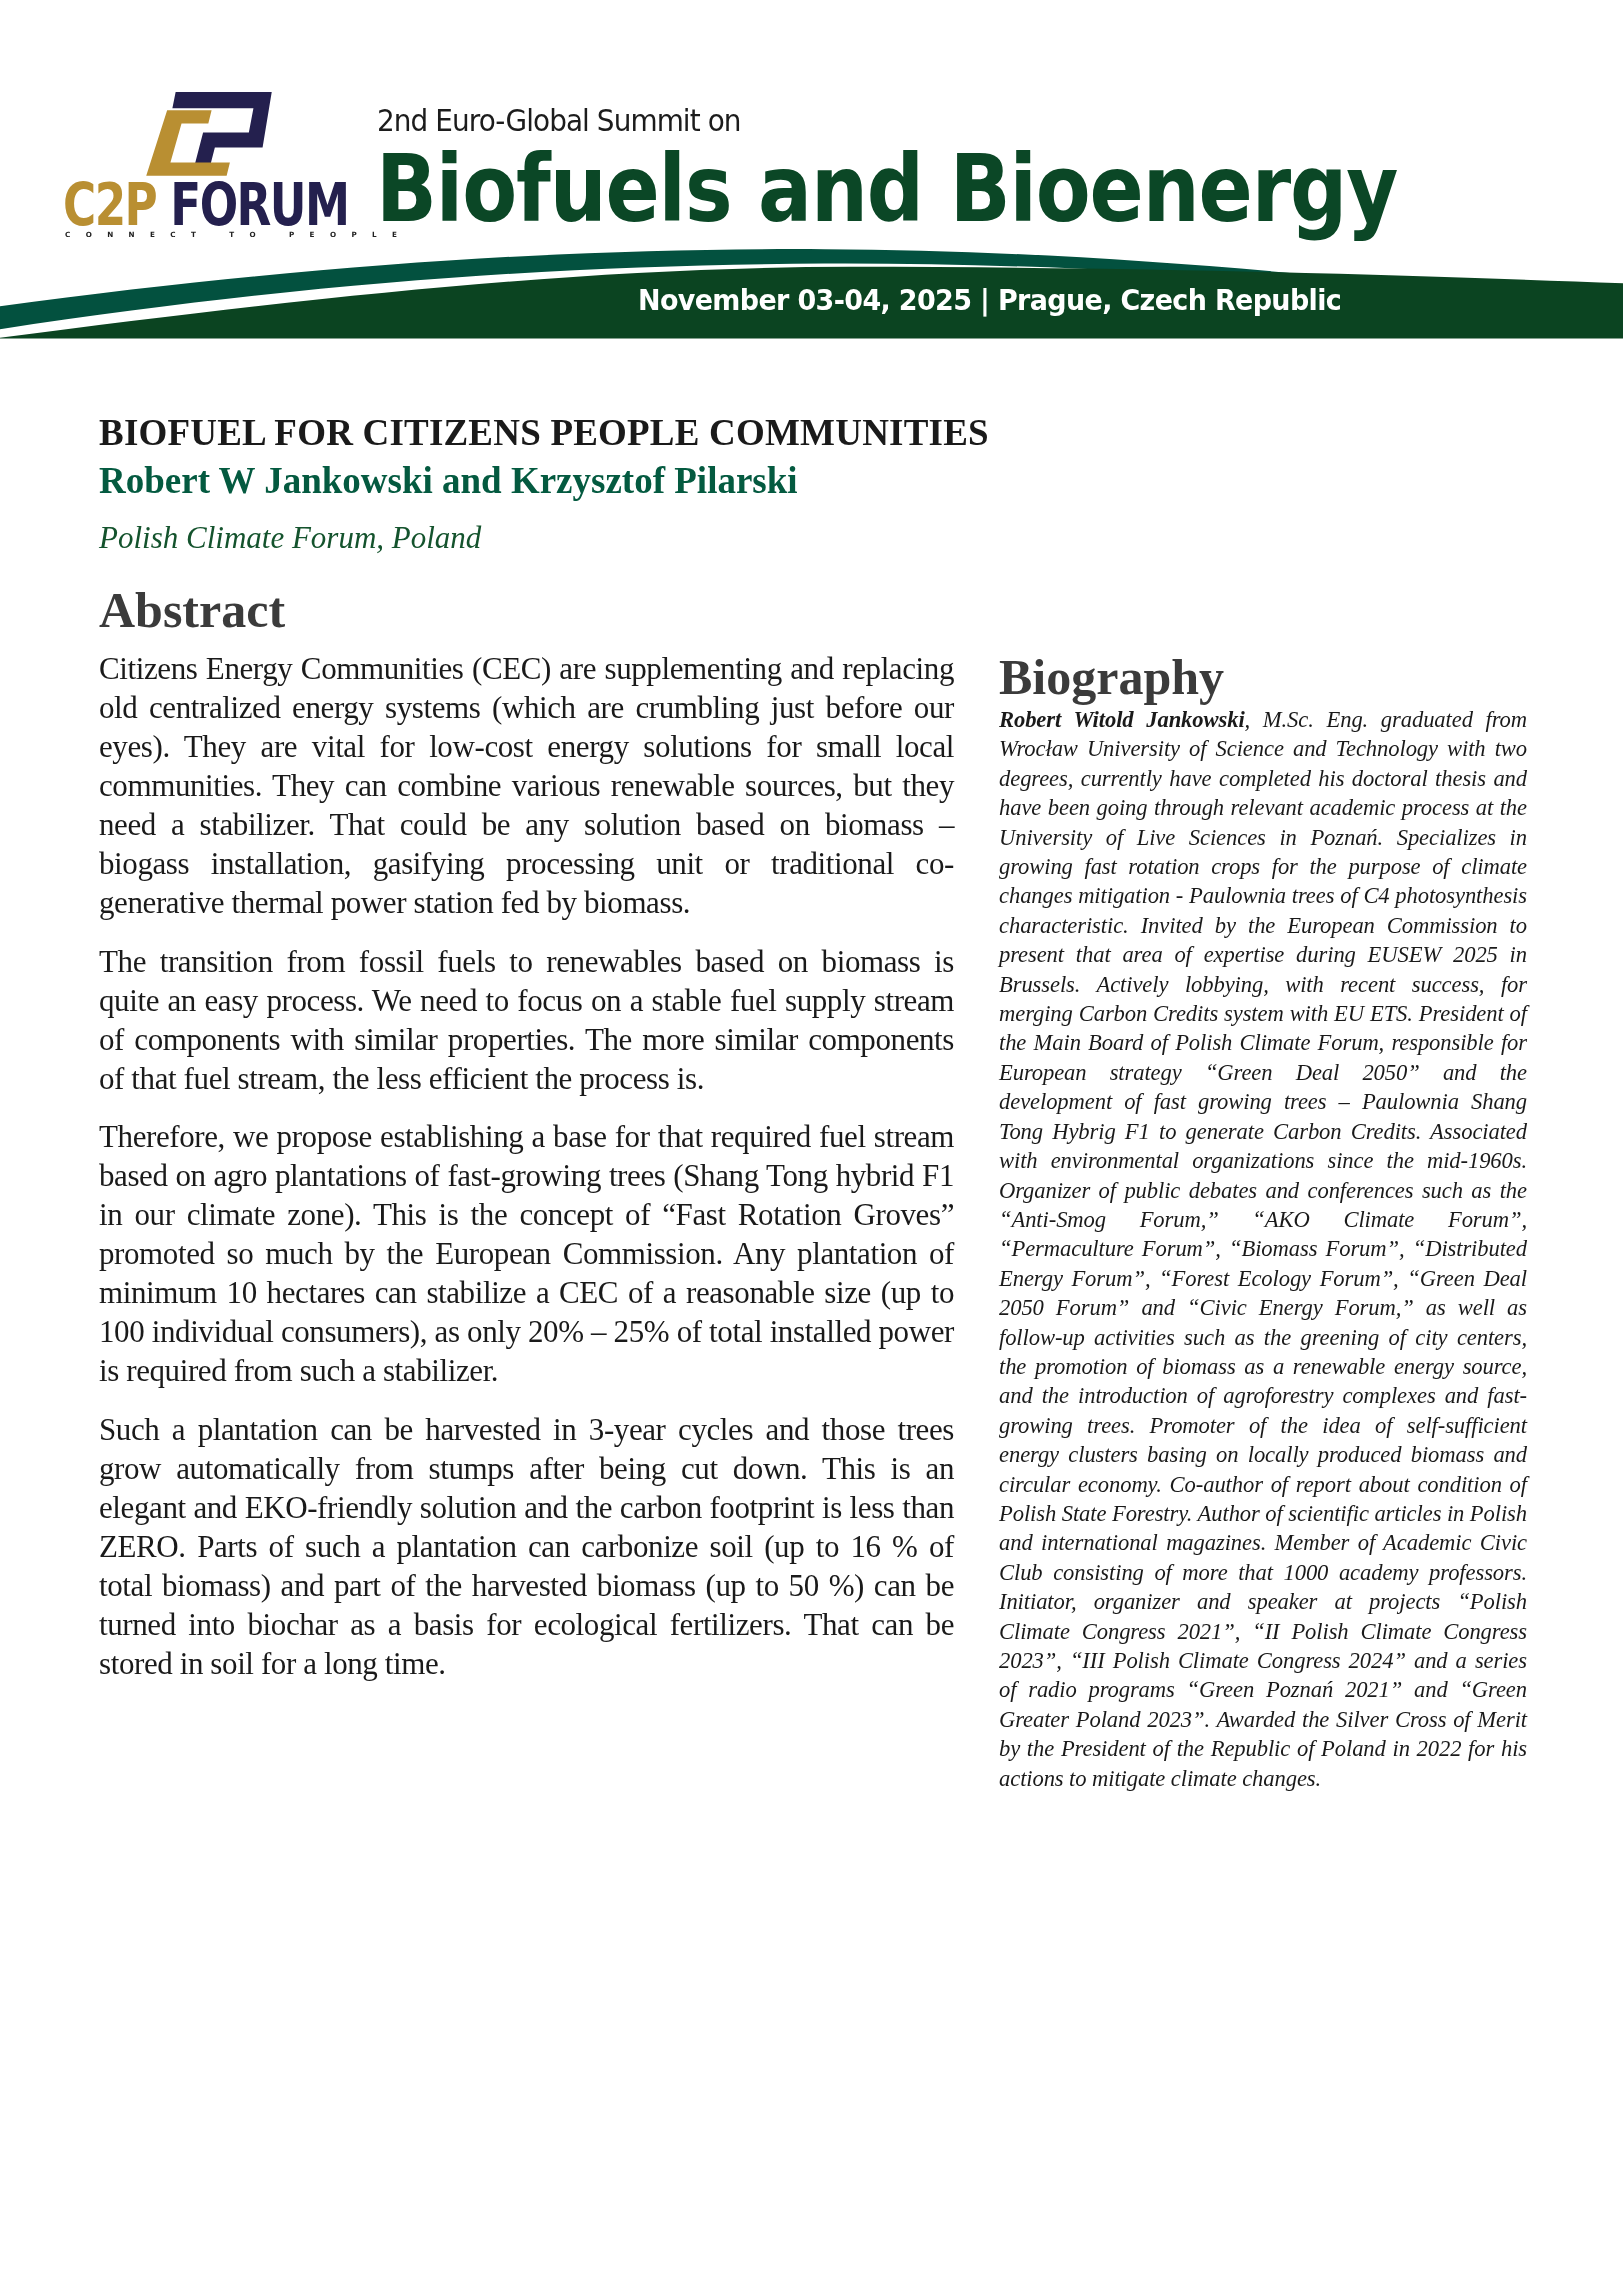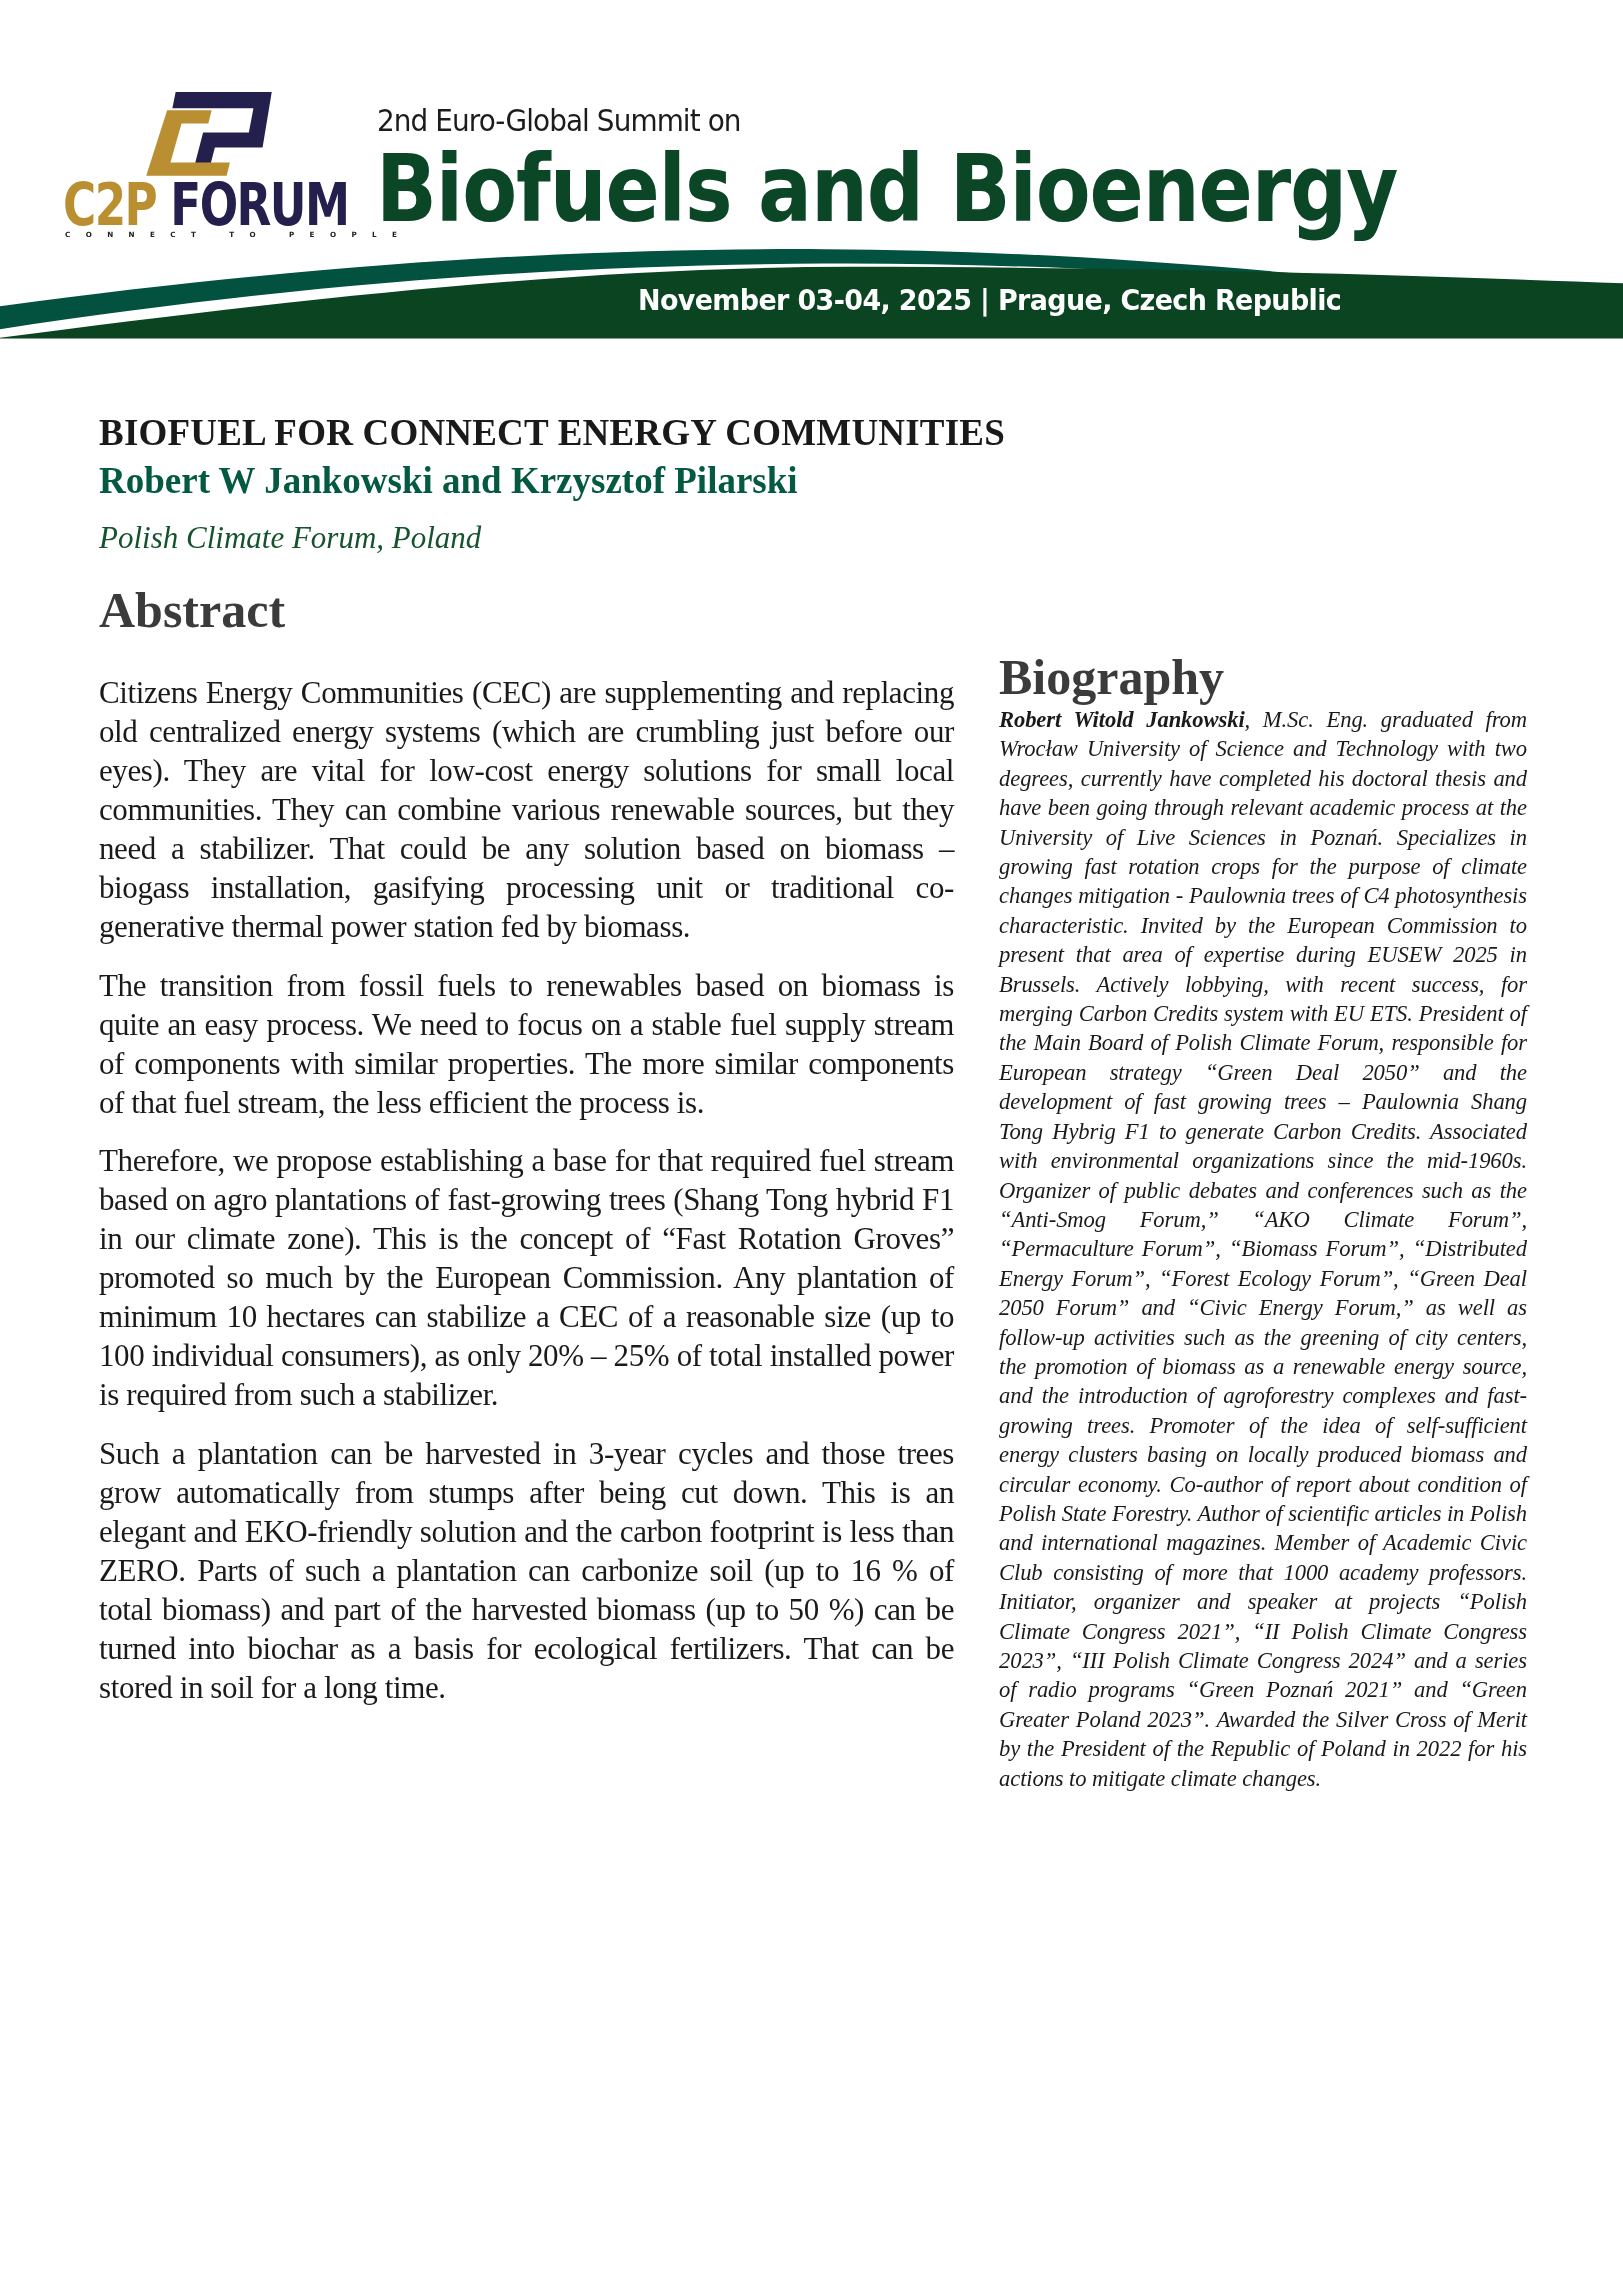--- a/index.html
+++ b/index.html
@@ -21,21 +21,21 @@
 
     
     .paper-title { left: 99px; top: 411px; font-family: "Liberation Serif", serif; font-weight: bold; font-size: 37px; color: #1a1a1a; white-space: nowrap; letter-spacing: 0.2px; }
     .paper-authors { left: 99px; top: 459px; font-family: "Liberation Serif", serif; font-weight: bold; font-size: 37px; color: #045A40; white-space: nowrap; }
     .paper-affil { left: 99px; top: 520px; font-family: "Liberation Serif", serif; font-style: italic; font-size: 31px; color: #14532d; white-space: nowrap; }
     .section-head { font-family: "Liberation Serif", serif; font-weight: bold; font-size: 50px; color: #3b3b3b; white-space: nowrap; }
     .abstract-head { left: 99px; top: 581px; }
     .bio-head { left: 999px; top: 648px; }
 
     
-    .abstract-body { left: 99px; top: 649px; width: 855px; margin-top: 24px; }
+    .abstract-body { left: 99px; top: 649px; width: 855px; }
     .abstract-body p { margin: 0 0 19.6px 0; font-family: "Liberation Serif", serif; font-size: 31px; line-height: 39px; color: #1a1a1a; text-align: justify; letter-spacing: -0.4px; }
 
     
     .bio-body { left: 999px; top: 705px; width: 528px; }
     .bio-body p { margin: 0; font-family: "Liberation Serif", serif; font-size: 22.6px; line-height: 29.4px; color: #1a1a1a; text-align: justify; letter-spacing: -0.1px; font-style: italic; }
     .bio-body b { font-weight: bold; }
   </style>
 </head>
 <body>
 
@@ -56,21 +56,21 @@
 
   <svg class="abs banner" viewBox="0 0 2481 160" preserveAspectRatio="none" xmlns="http://www.w3.org/2000/svg">
 
     <path d="M0,107 C500,40 900,18 1260,20 C1700,22 2150,70 2481,112 L2481,118 C2200,80 1700,40 1260,42 C900,44 500,66 0,142 Z" fill="#03513F"></path>
 
     <path d="M0,155 C500,90 900,48 1300,47 C1800,47 2200,62 2481,72 L2481,156 L0,156 Z" fill="#0B4421"></path>
   </svg>
   <div class="abs banner-text">November 03-04, 2025 | Prague, Czech Republic</div>
 </header>
 
-<h1 class="abs paper-title" style="margin:0">BIOFUEL FOR CONNECT ENERGY COMMUNITIES</h1>
+<h1 class="abs paper-title" style="margin:0">BIOFUEL FOR CITIZENS PEOPLE COMMUNITIES</h1>
 <div class="abs paper-authors">Robert W Jankowski and Krzysztof Pilarski</div>
 <div class="abs paper-affil">Polish Climate Forum, Poland</div>
 
 <h2 class="abs section-head abstract-head" style="margin:0">Abstract</h2>
 <section class="abs abstract-body">
   <p>Citizens Energy Communities (CEC) are supplementing and replacing old centralized energy systems (which are crumbling just before our eyes). They are vital for low-cost energy solutions for small local communities. They can combine various renewable sources, but they need a stabilizer. That could be any solution based on biomass – biogass installation, gasifying processing unit or traditional co-generative thermal power station fed by biomass.</p>
   <p>The transition from fossil fuels to renewables based on biomass is quite an easy process. We need to focus on a stable fuel supply stream of components with similar properties. The more similar components of that fuel stream, the less efficient the process is.</p>
   <p>Therefore, we propose establishing a base for that required fuel stream based on agro plantations of fast-growing trees (Shang Tong hybrid F1 in our climate zone). This is the concept of “Fast Rotation Groves” promoted so much by the European Commission. Any plantation of minimum 10 hectares can stabilize a CEC of a reasonable size (up to 100 individual consumers), as only 20% – 25% of total installed power is required from such a stabilizer.</p>
   <p>Such a plantation can be harvested in 3-year cycles and those trees grow automatically from stumps after being cut down. This is an elegant and EKO-friendly solution and the carbon footprint is less than ZERO. Parts of such a plantation can carbonize soil (up to 16 % of total biomass) and part of the harvested biomass (up to 50 %) can be turned into biochar as a basis for ecological fertilizers. That can be stored in soil for a long time.</p>
 </section>

